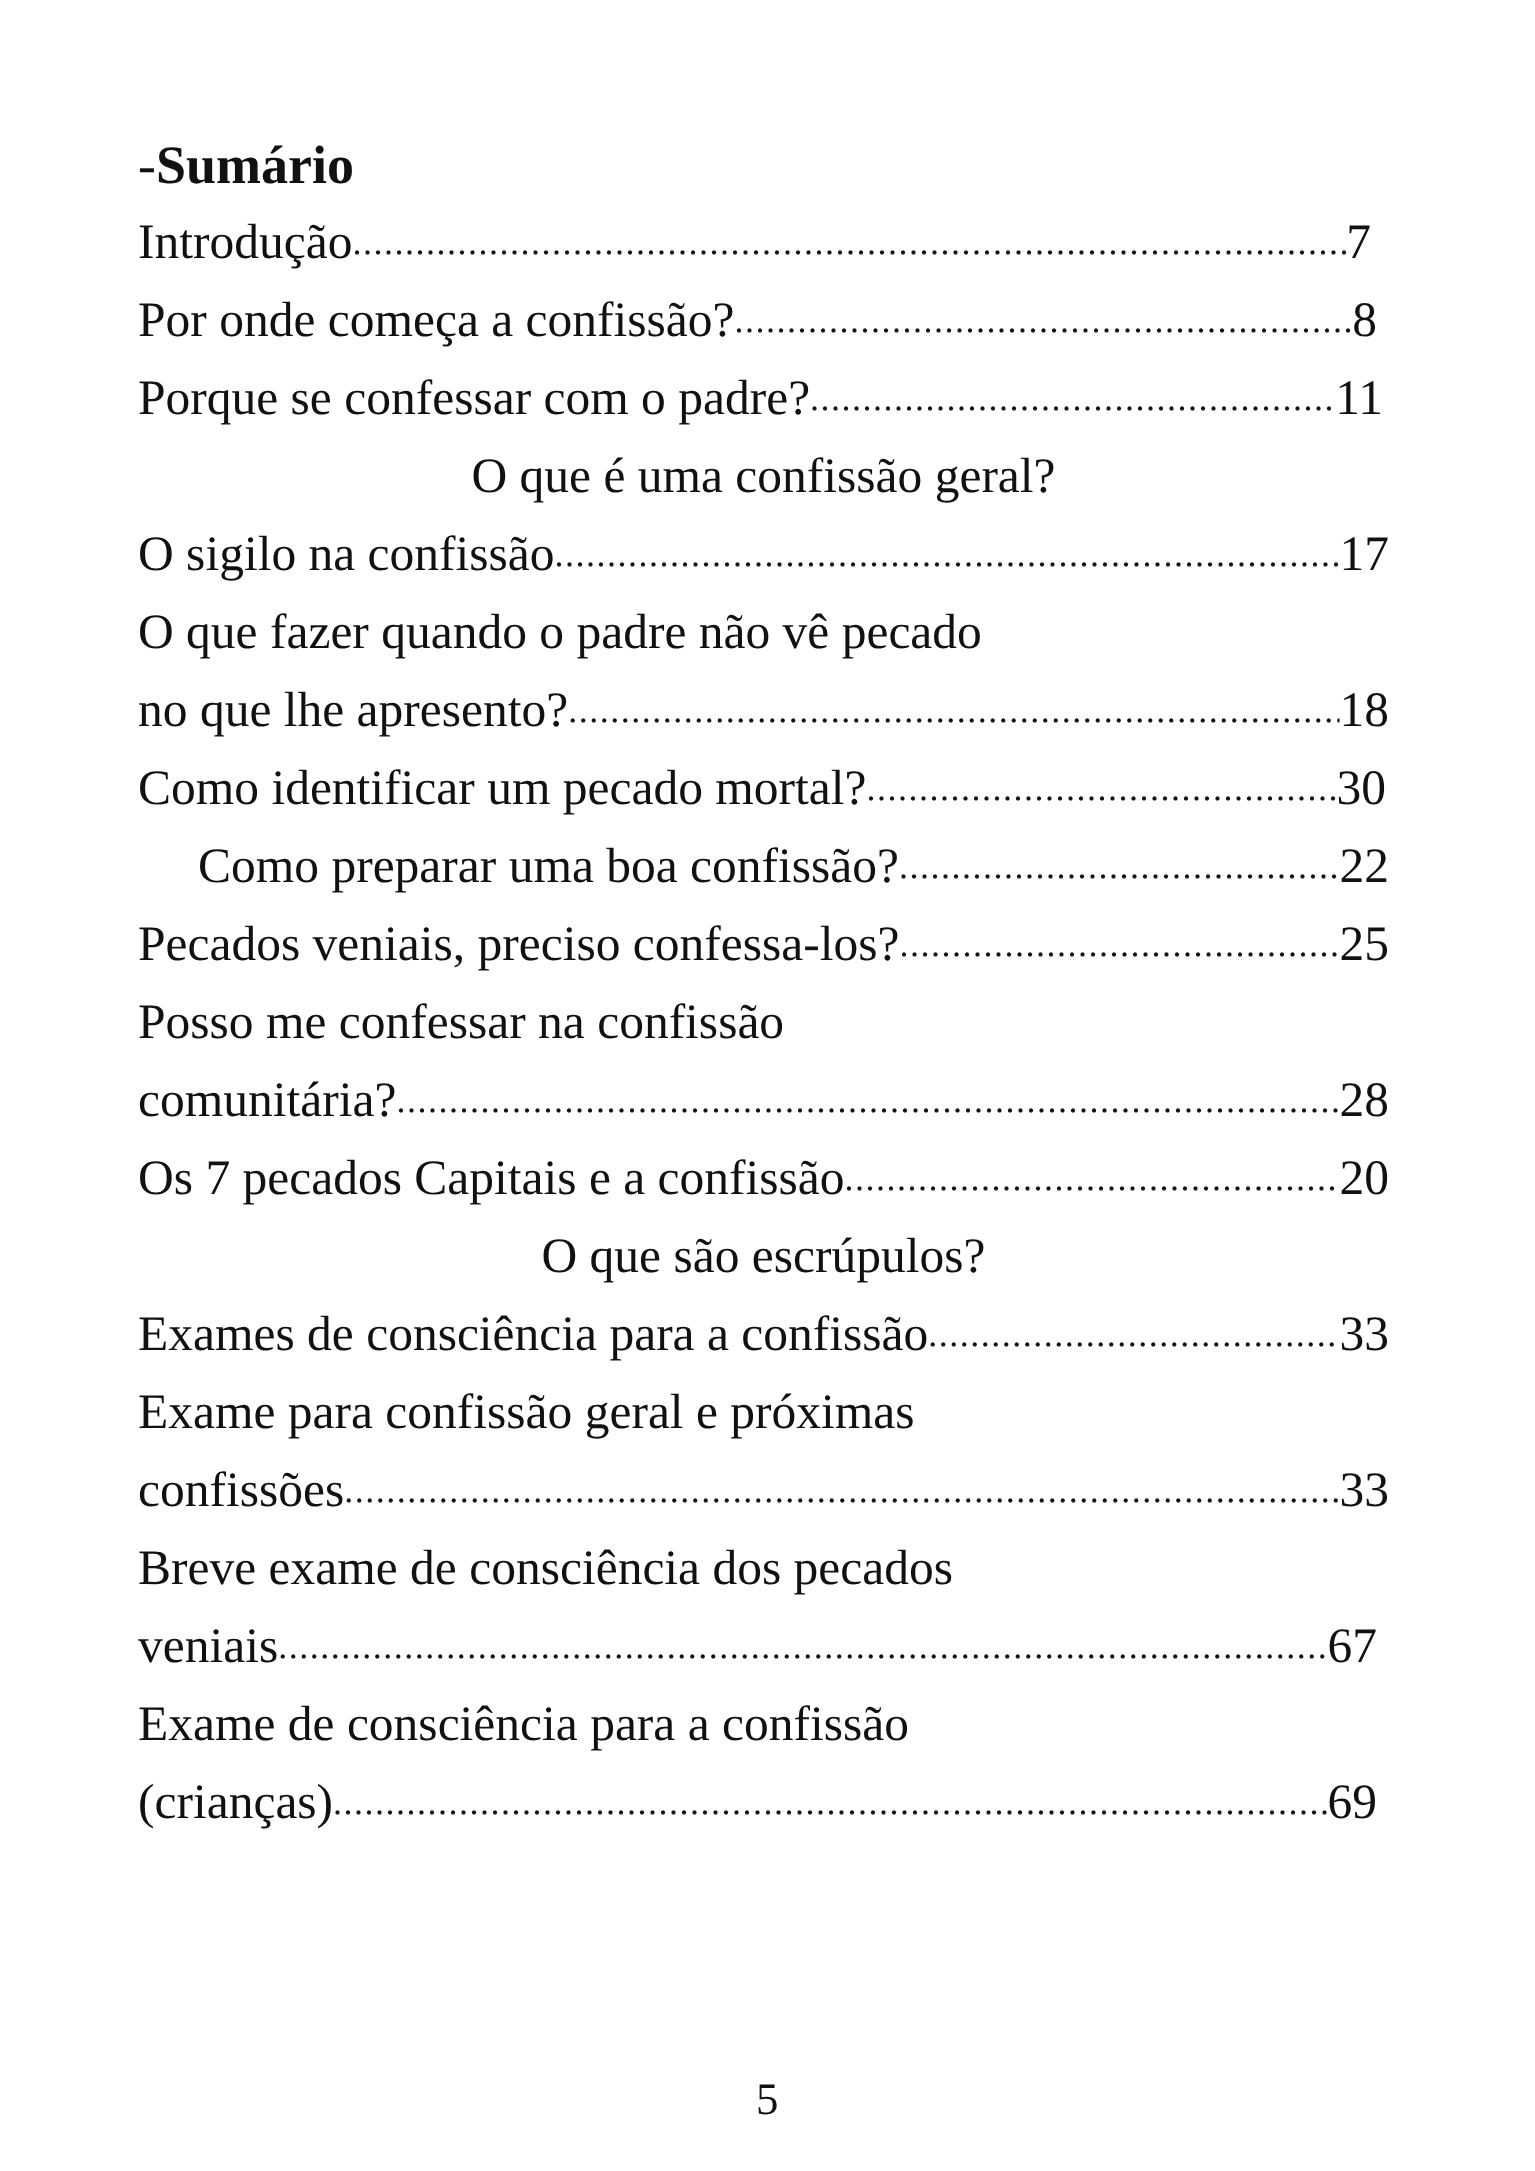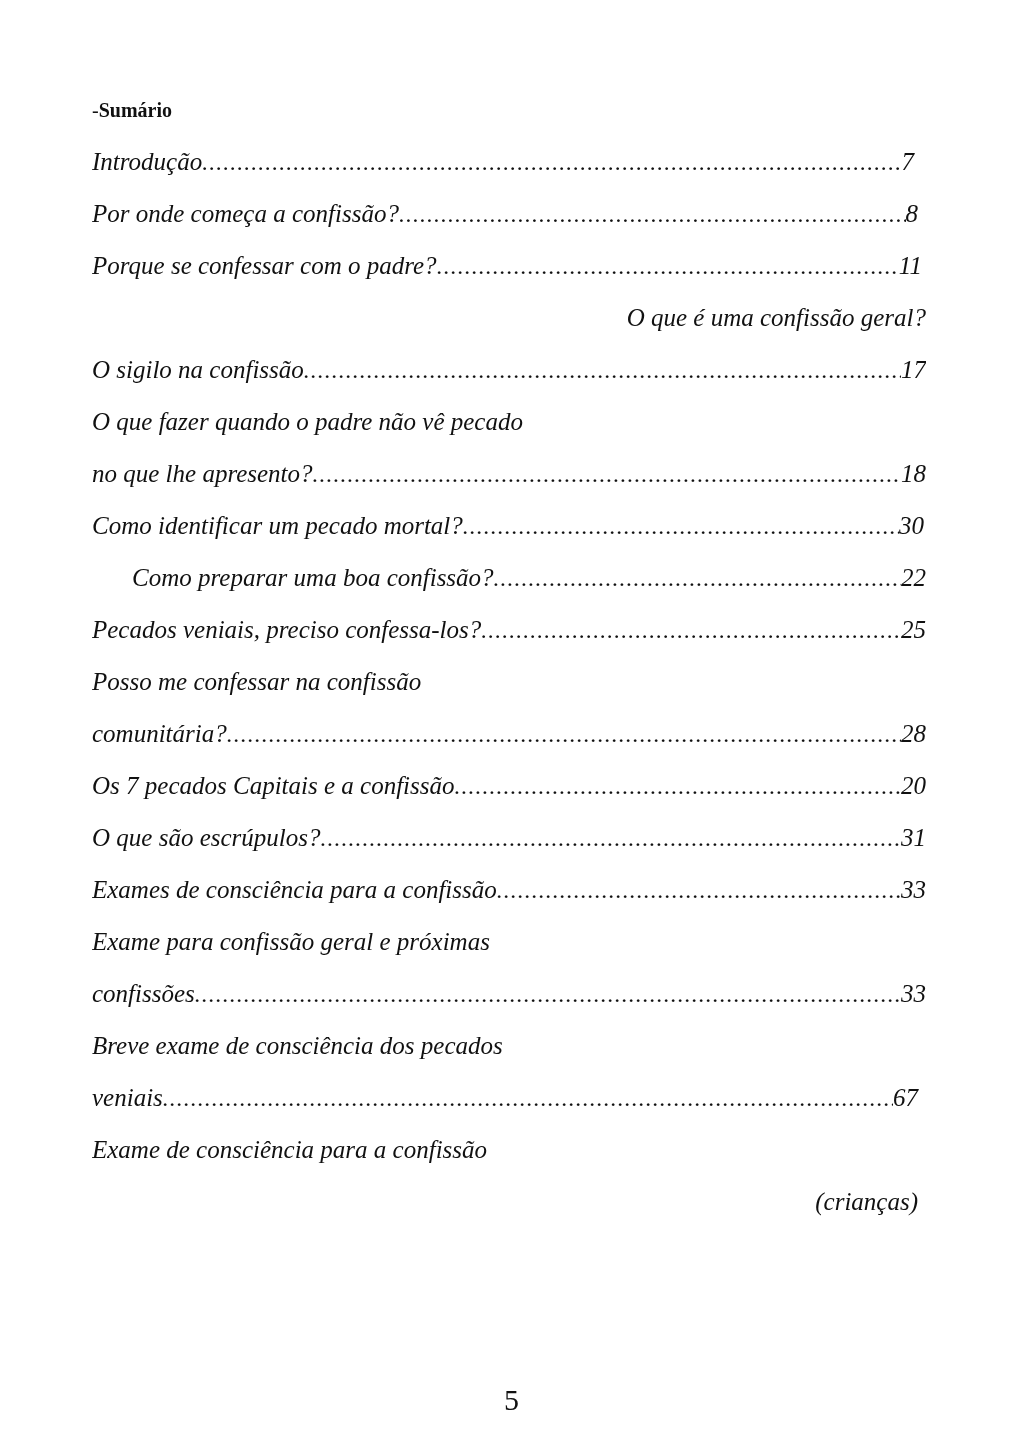--- a/index.html
+++ b/index.html
@@ -15,36 +15,35 @@
       font-family: "Liberation Serif", "DejaVu Serif", serif;
       color: #111111;
     }
     .page {
       position: absolute;
       left: 92px;
       top: 84px;
       width: 834px;
     }
     .title {
-      font-size: 20px;
+      font-size: 36px;
       line-height: 52px;
       height: 52px;
       font-weight: bold;
       white-space: nowrap;
     }
     .title .dash { font-weight: normal; }
     .line {
-      font-size: 25px;
+      font-size: 33px;
       line-height: 52px;
       height: 52px;
       white-space: nowrap;
       display: flex;
-      align-items: flex-end;
+      align-items: center;
       overflow: hidden;
-      font-style: italic;
     }
     .line .txt { flex: 0 0 auto; }
     .line .leader {
       flex: 1 1 auto;
       overflow: hidden;
       white-space: nowrap;
       letter-spacing: 1px;
       font-size: 24px;
       min-width: 0;
     }
@@ -145,21 +144,21 @@
         </div>
       </div>
       <div>
         <div class="line" style="padding-right: 0px;">
           <span class="txt">Os 7 pecados Capitais e a confissão</span>
           <span class="leader"></span>
           <span class="pg">20</span>
         </div>
       </div>
       <div>
-        <div class="line" style="padding-right: 0px;">
+        <div class="line" style="padding-right: 0px; flex-direction: column;">
           <span class="txt">O que são escrúpulos?</span>
           <span class="leader"></span>
           <span class="pg">31</span>
         </div>
       </div>
       <div>
         <div class="line" style="padding-right: 0px;">
           <span class="txt">Exames de consciência para a confissão</span>
           <span class="leader"></span>
           <span class="pg">33</span>
@@ -182,21 +181,21 @@
         <div class="line" style="padding-right: 8px;">
           <span class="txt">veniais</span>
           <span class="leader"></span>
           <span class="pg">67</span>
         </div>
       </div>
       <div>
         <div class="line">
           <span class="txt">Exame de consciência para a confissão</span>
         </div>
-        <div class="line" style="padding-right: 8px; flex-direction: column;">
+        <div class="line" style="padding-right: 8px;">
           <span class="txt">(crianças)</span>
           <span class="leader"></span>
           <span class="pg">69</span>
         </div>
       </div>
     </div>
 </div>
 
 <div class="page-number">5</div>
 

